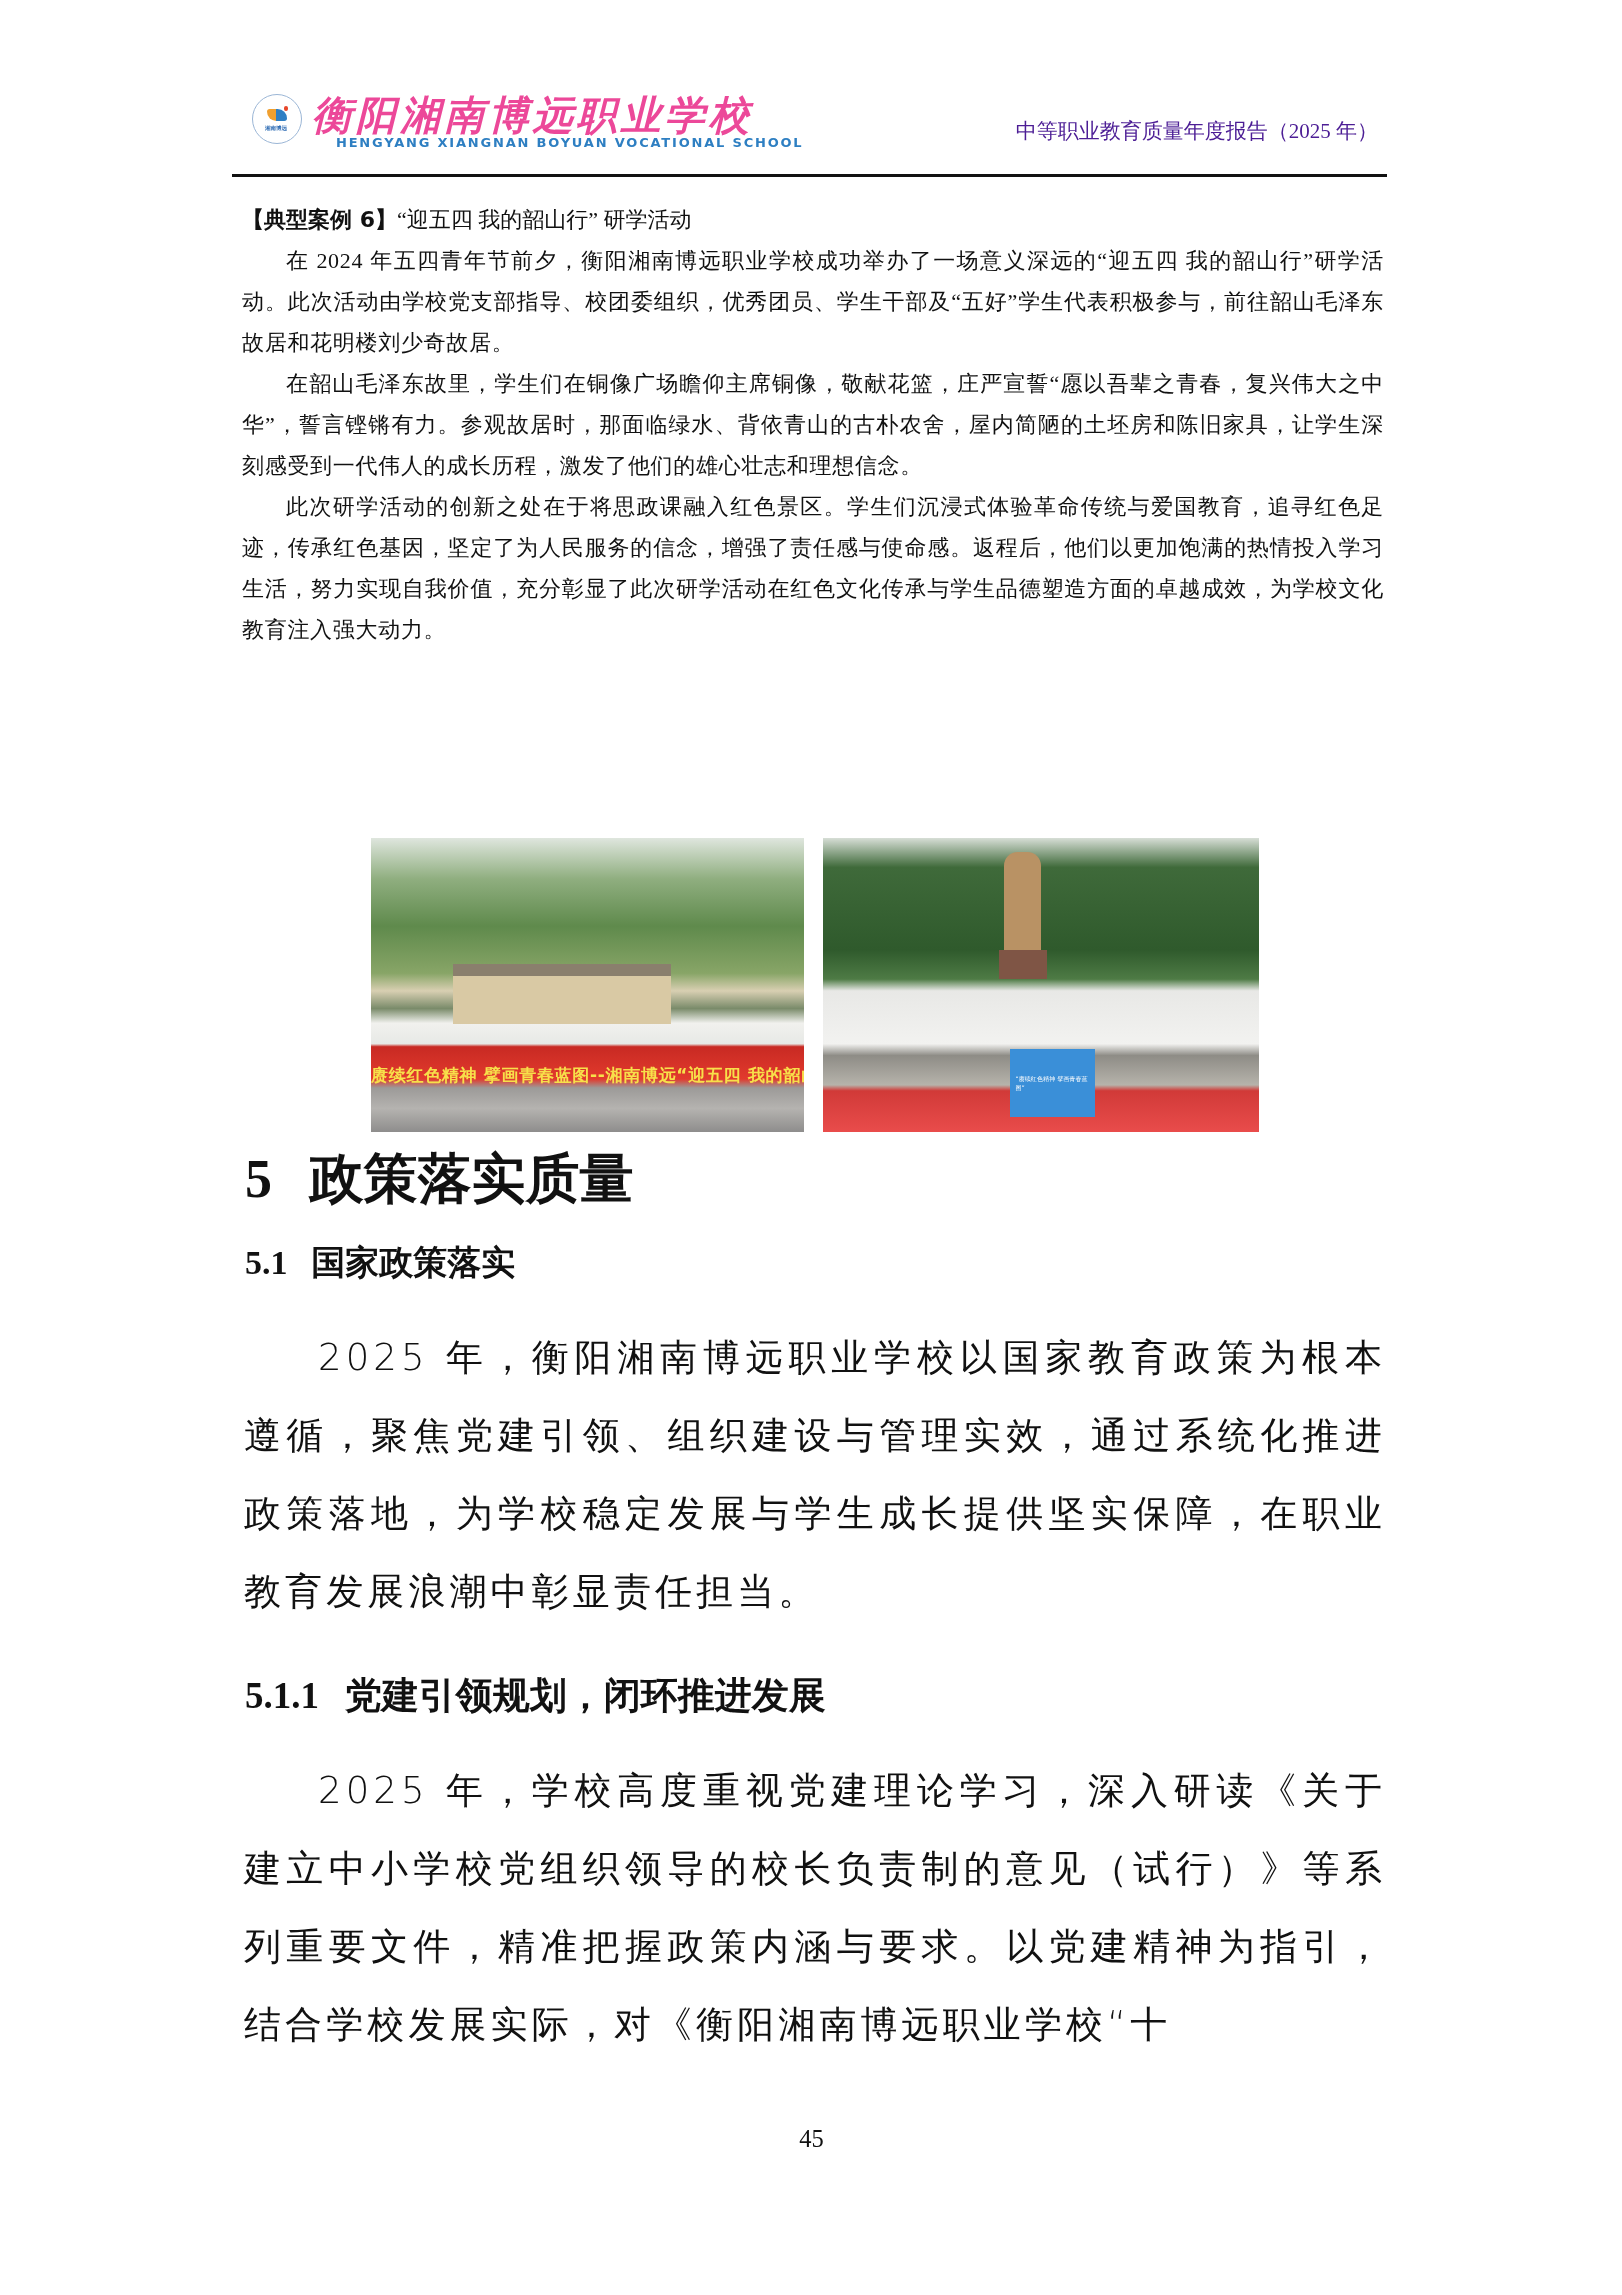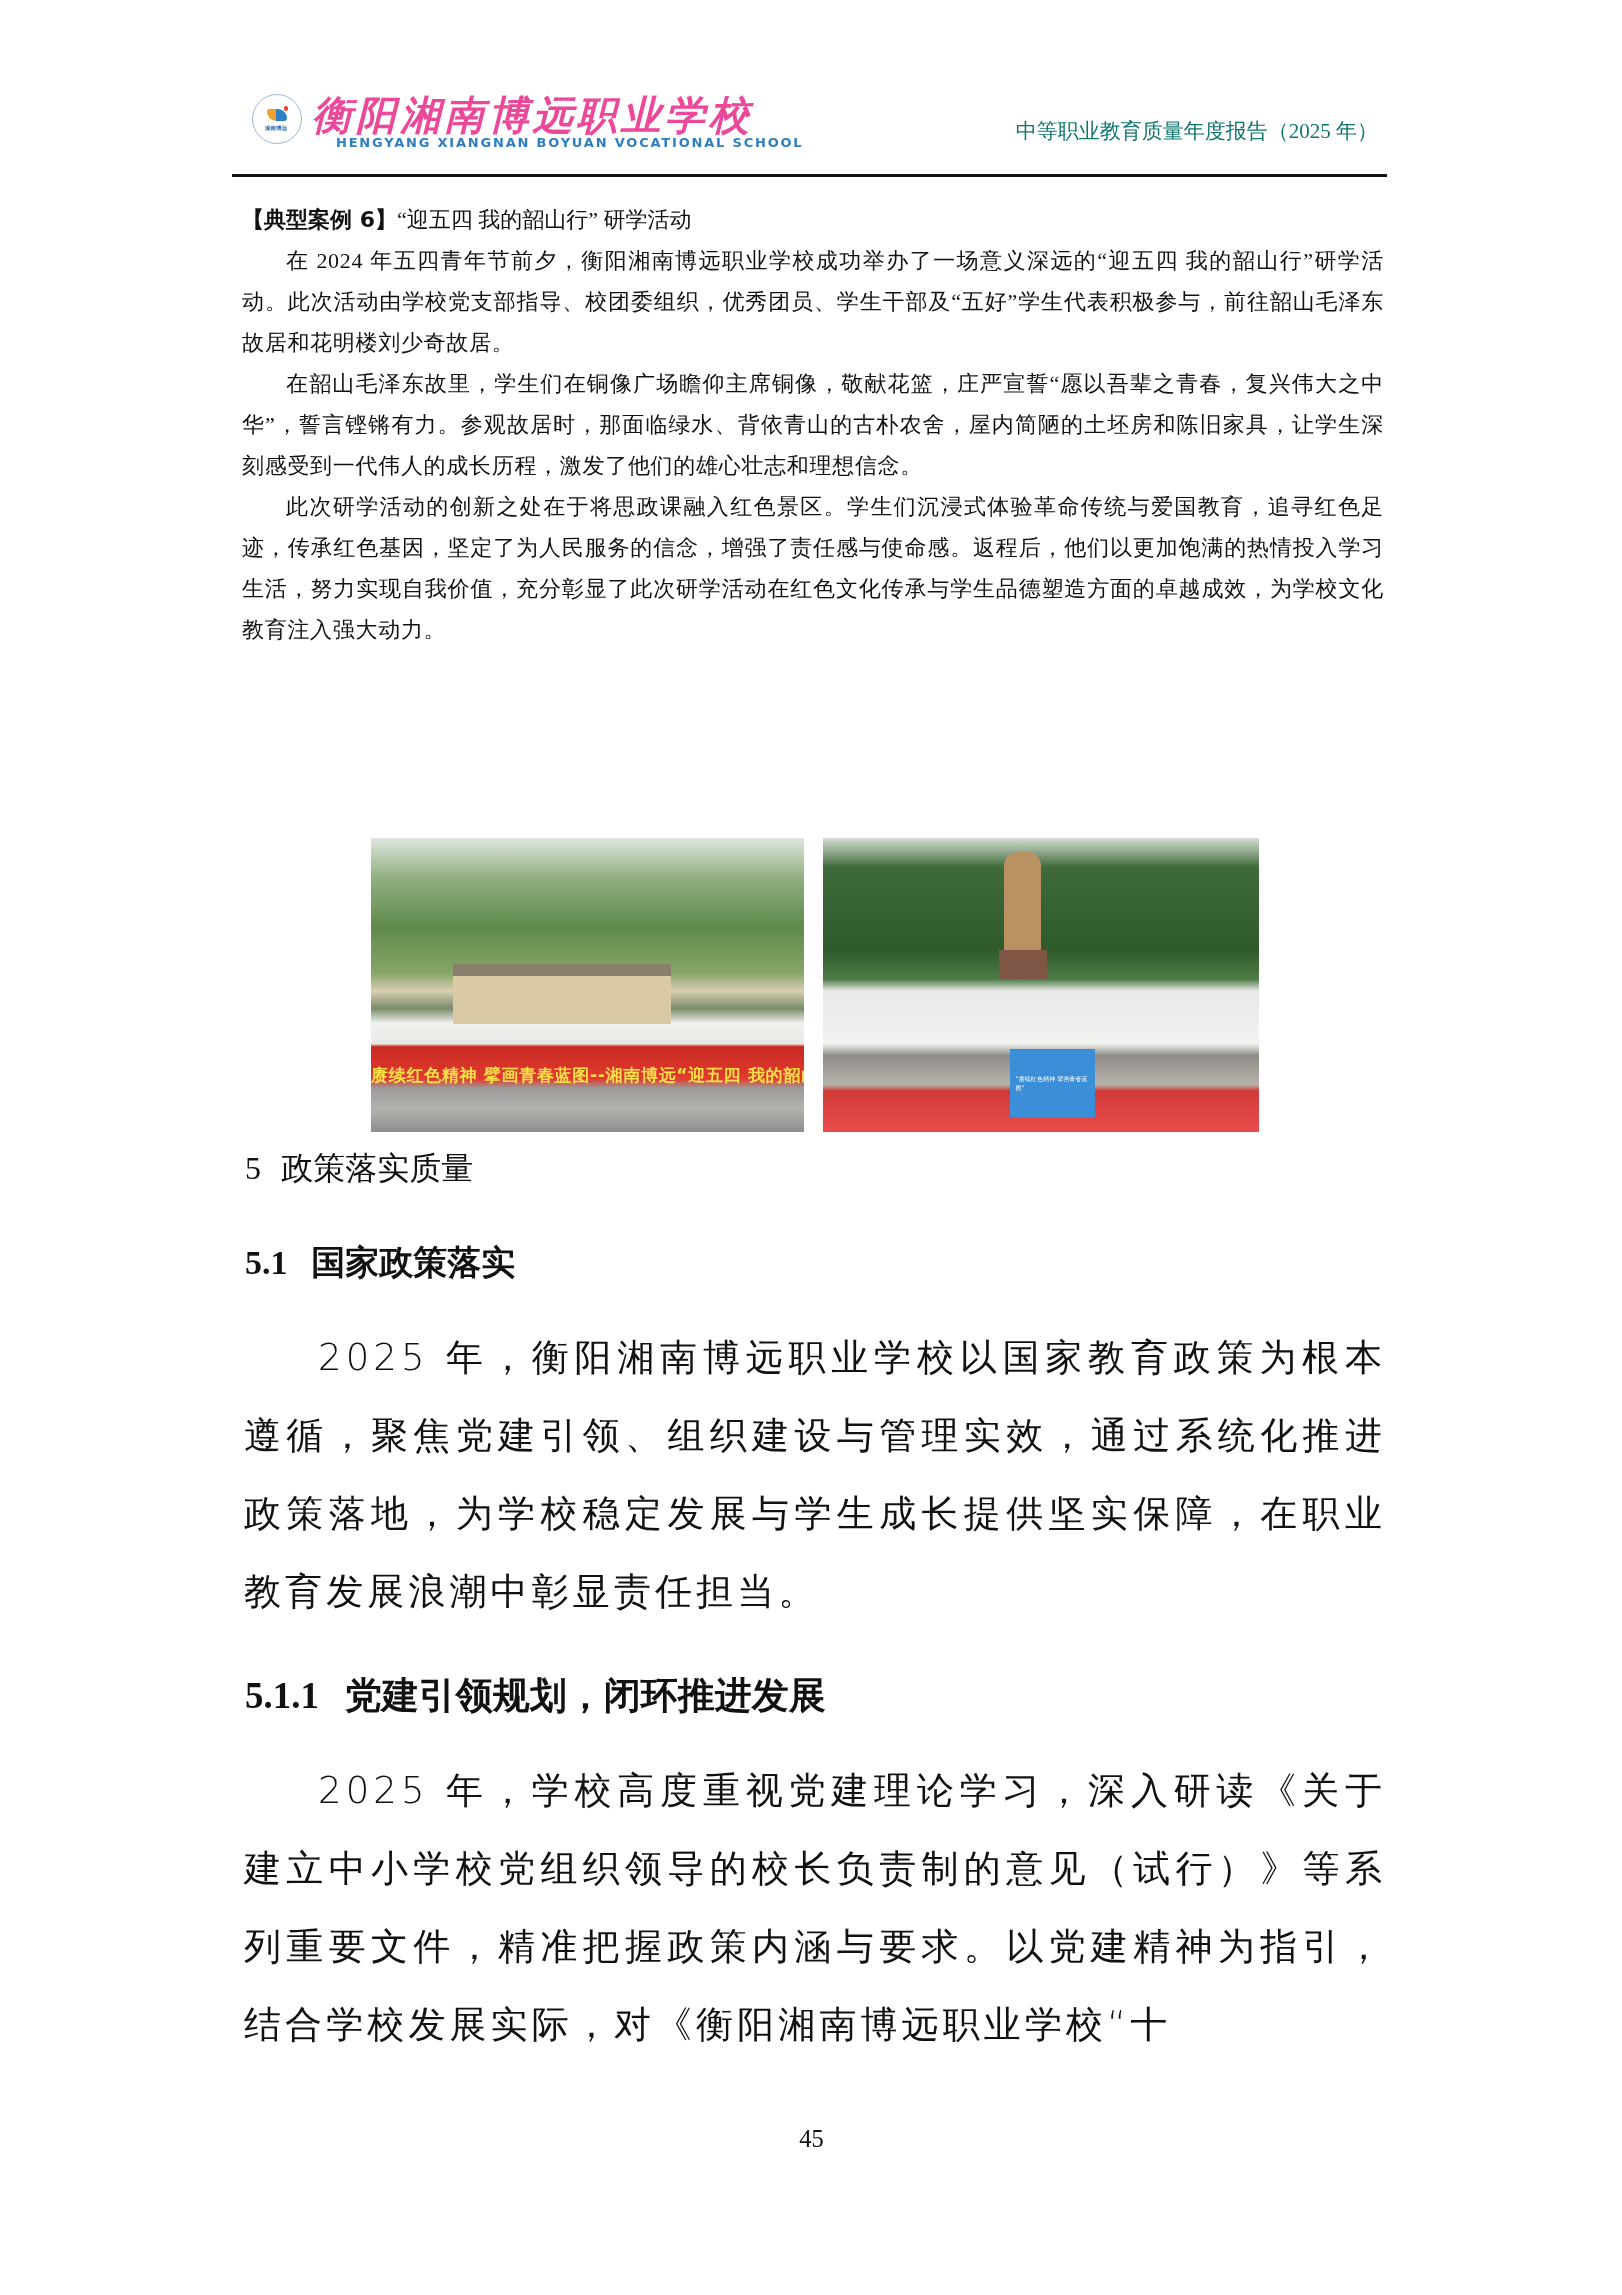--- a/index.html
+++ b/index.html
@@ -14,21 +14,21 @@
     .logo-inner { width: 31px; height: 31px; border-radius: 50%; position: relative; }
     .logo-mark { position: absolute; left: 5.5px; top: 5.5px; width: 20.4px; height: 12.3px;
                  background: linear-gradient(90deg, #f0a030 0 45%, #2f7fc4 45% 100%);
                  border-radius: 2.7px 9.5px 2.7px 9.5px; }
     .logo-dot { position: absolute; right: 4.1px; top: 2.7px; width: 4.8px; height: 4.8px; border-radius: 50%; background: #e8462a; }
     .logo-text { position: absolute; left: 3.4px; bottom: 2.7px; font-size: 5.5px; color: #2f6db5; font-family: "DejaVu Sans", sans-serif; font-weight: bold; }
     .school-cn { left: 312px; top: 95px; font-size: 40px; color: #ec4899; letter-spacing: 4.1px;
                  font-family: "DejaVu Serif", serif; font-style: italic; font-weight: bold; line-height: 1; }
     .school-en { left: 315px; top: 135px; font-size: 13px; color: #2e7fc2; letter-spacing: 1.8px;
                  font-family: "DejaVu Sans", sans-serif; font-weight: bold; padding-left: 21px; }
-    .report-title { right: 245px; top: 117px; font-size: 21px; color: #0f766e; font-family: "Liberation Serif", serif; }
+    .report-title { right: 245px; top: 117px; font-size: 21px; color: #4c1d95; font-family: "Liberation Serif", serif; }
     .header-rule { left: 232px; top: 174px; width: 1155px; height: 2.7px; background: #111; }
 
     
     .case { left: 242px; top: 199px; width: 1142px; font-size: 22px; line-height: 41px; font-family: "Liberation Serif", serif; }
     .case-title { font-size: 22px; line-height: 41px; }
     .case-title b { font-family: "DejaVu Sans", sans-serif; font-weight: bold; text-align: right; }
     .case p { margin: 0; text-indent: 2em; text-align: justify; letter-spacing: 0.7px; }
 
     
     .photo { border: 0; overflow: hidden; }
@@ -39,21 +39,21 @@
               font-family: "DejaVu Sans", sans-serif; font-weight: bold; font-size: 17px; white-space: nowrap; overflow: hidden;
               line-height: 37px; letter-spacing: 0.7px; }
     .photo2 { left: 823px; top: 838px; width: 436px; height: 294px;
               background: linear-gradient(180deg, #d7ded6 0%, #3f6a3a 10%, #2f5a2c 38%, #4e7b45 48%, #e8e8e6 52%, #f2f2f0 70%, #8e8c86 74%, #b6b3ab 84%, #d13a38 86%, #e94c4b 100%); }
     .photo2 .statue { position: absolute; left: 181px; top: 13.6px; width: 37px; height: 102px; background: #b99264; border-radius: 13.6px 13.6px 2.7px 2.7px; }
     .photo2 .pedestal { position: absolute; left: 176px; top: 112px; width: 48px; height: 29px; background: #7f5545; }
     .photo2 .flag { position: absolute; left: 187px; top: 211px; width: 85px; height: 68px; background: #3a8fd8; }
     .photo2 .flag-text { position: absolute; left: 5.5px; top: 26px; font-size: 6.1px; color: #fff; font-family: "DejaVu Sans", sans-serif; }
 
     
-    .h1 { left: 245px; top: 1152px; font-size: 32px; font-weight: normal; font-family: "DejaVu Sans", sans-serif; line-height: 1; }
+    .h1 { left: 245px; top: 1152px; font-size: 54px; font-weight: bold; font-family: "DejaVu Sans", sans-serif; line-height: 1; }
     .h2 { left: 245px; top: 1245px; font-size: 34px; font-weight: bold; font-family: "DejaVu Sans", sans-serif; line-height: 1; }
     .h3 { left: 245px; top: 1677px; font-size: 37px; font-weight: bold; font-family: "DejaVu Sans", sans-serif; line-height: 1; }
     .num { font-family: "Liberation Serif", serif; }
 
     
     .body-lg { left: 244px; width: 1142px; font-size: 37px; line-height: 78px; font-family: "DejaVu Sans", sans-serif; font-weight: 300; }
     .body-lg p { margin: 0; text-indent: 2em; text-align: justify; letter-spacing: 4.1px; }
     .body1 { top: 1319px; }
     .body2 { top: 1752px; }
 

